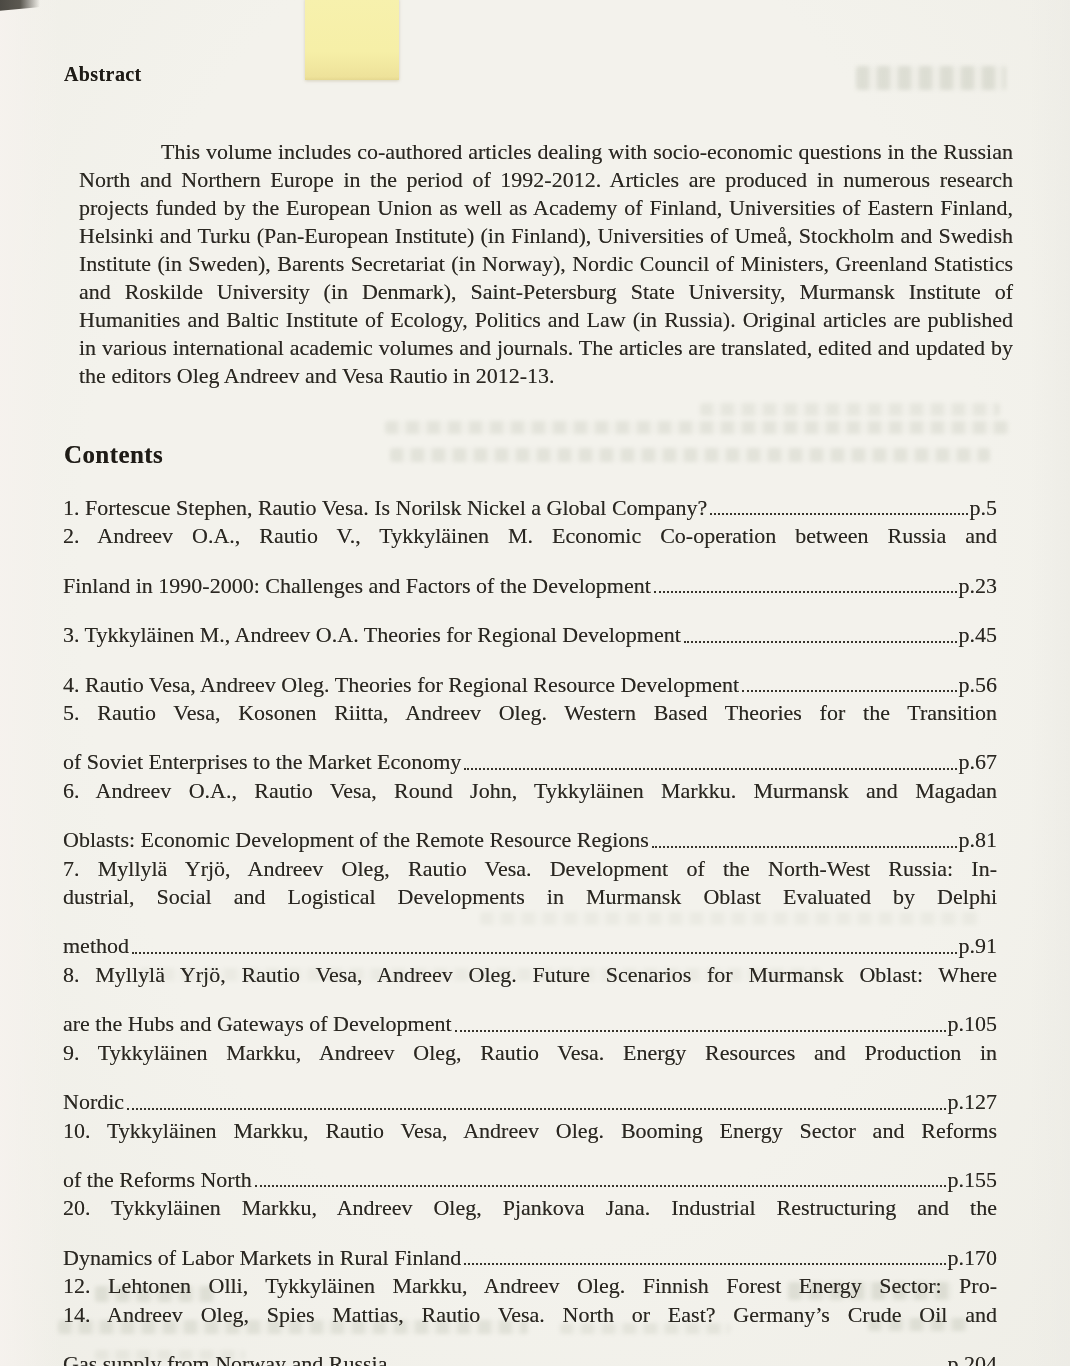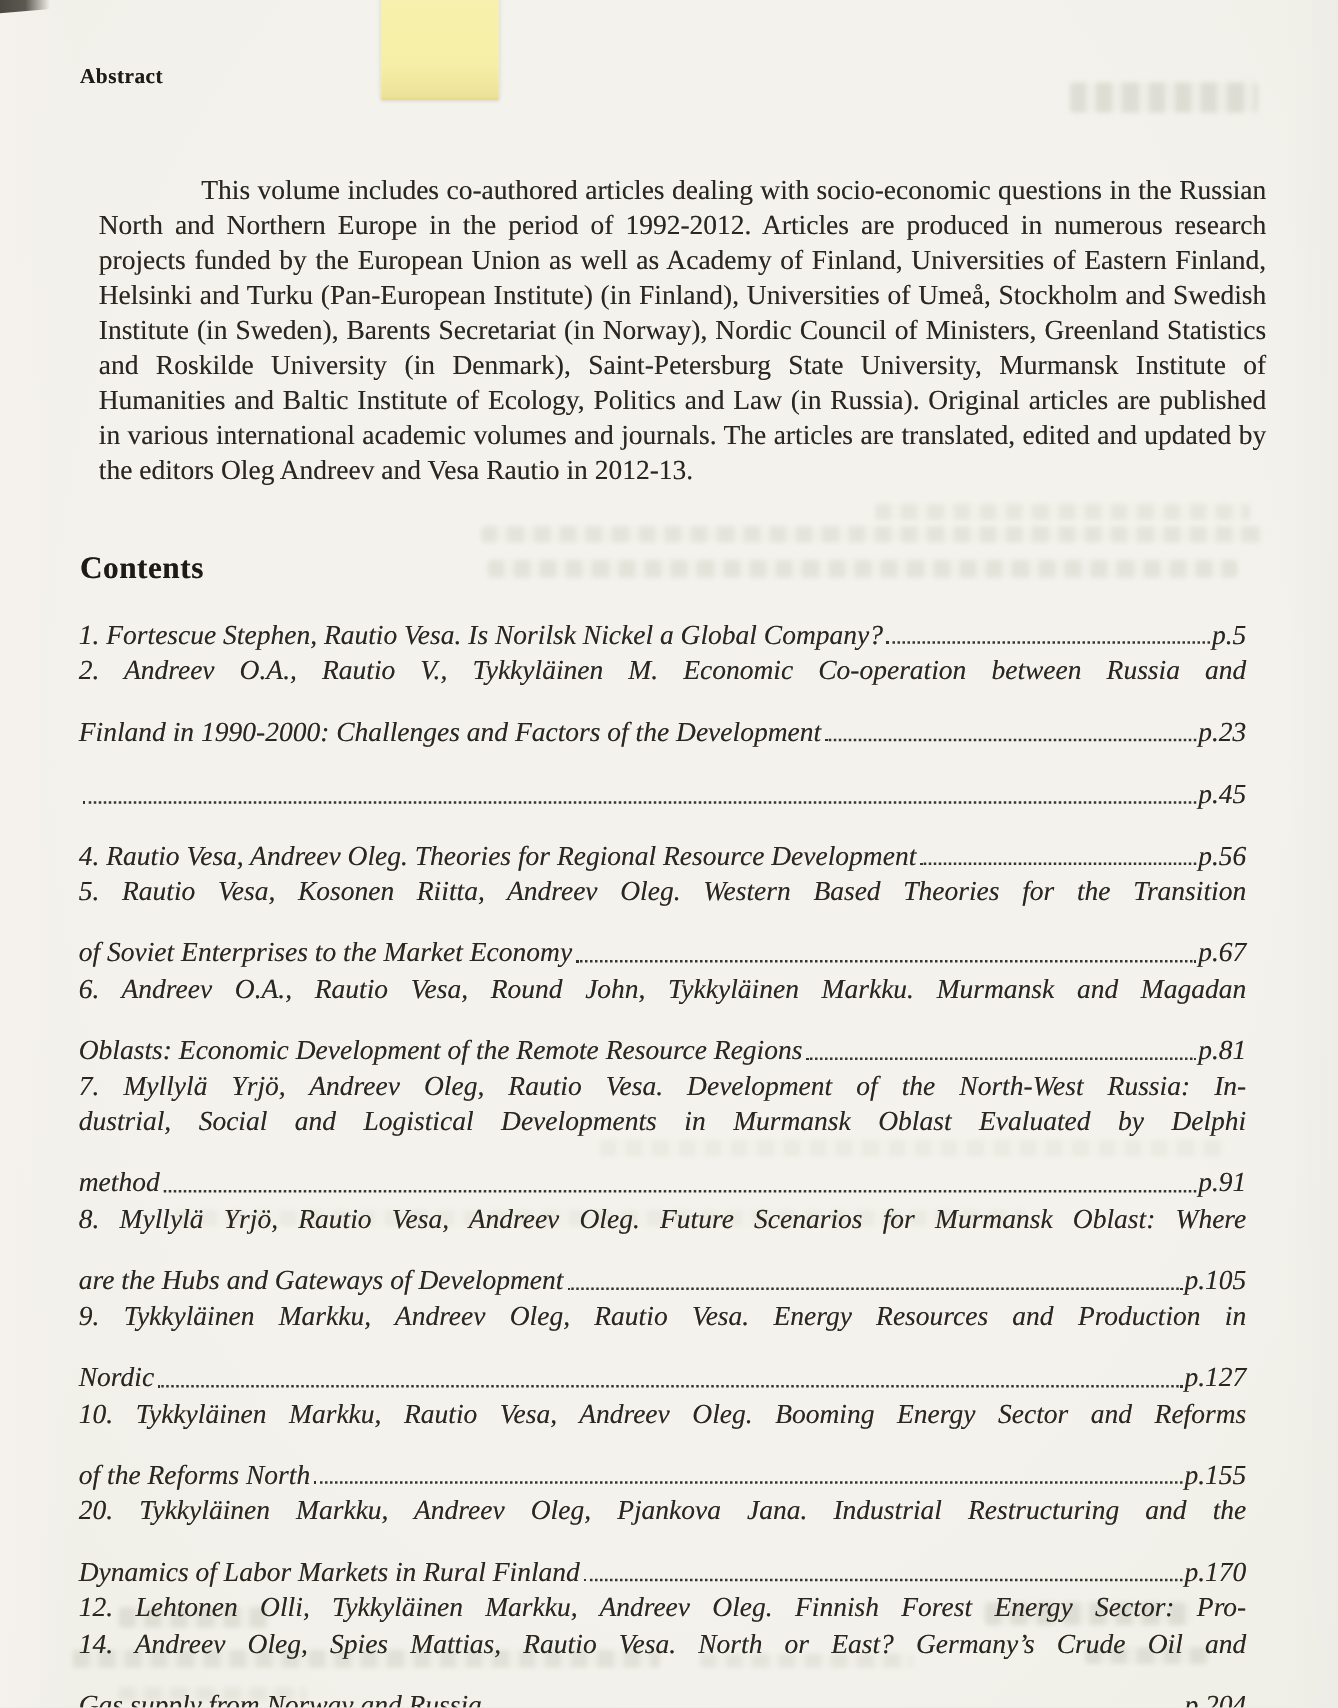--- a/index.html
+++ b/index.html
@@ -33,34 +33,34 @@
   .bleed {
     position: absolute; filter: blur(2px); border-radius: 3px;
     background: repeating-linear-gradient(90deg,
       rgba(128,136,110,.55) 0 13px, rgba(128,136,110,.10) 13px 21px);
   }
   .heading {
     position: absolute; left: 64px; margin: 0;
     font-weight: bold; color: #1e1b16; letter-spacing: .4px;
     text-shadow: 0 0 .5px rgba(30,27,22,.6);
   }
-  #abstract-heading { top: 46px;  font-size: 17px; line-height: 30px; }
+  #abstract-heading { top: 59px;  font-size: 20px; line-height: 30px; }
   #contents-heading { top: 439px; font-size: 25px; line-height: 31px; }
   .abstract-body {
     position: absolute; left: 63px; top: 122px; width: 934px; margin: 16px;
     font-size: 22px; line-height: 28px;
     text-align: justify; text-indent: 82px;
     text-shadow: 0 0 .4px rgba(42,39,33,.5);
   }
   .toc {
     position: absolute; left: 63px; top: 473px; width: 934px;
     font-size: 22px; line-height: 28.4px;
     text-shadow: 0 0 .4px rgba(42,39,33,.5);
   }
-  .tocline { width: 934px; font-style: italic; }
+  .tocline { width: 934px; }
   .tocline.fill {
     text-align: justify; text-align-last: justify; white-space: nowrap;
   }
   .tocline.leaderline { display: flex; align-items: baseline; white-space: nowrap; }
   .tocline .ttext { flex: 0 0 auto; }
   .leader {
     flex: 1 1 auto; min-width: 12px; align-self: flex-end;
     margin: 0 2px 7px 3px;
     border-bottom: 2.5px dotted #37342c;
   }
@@ -99,20 +99,21 @@
         <span class="leader"></span>
         <span class="pagenum">p.5</span>
       </div>
       <div class="tocline fill"><span class="ttext">2. Andreev O.A., Rautio V., Tykkyläinen M. Economic Co-operation between Russia and</span></div>
       <div class="tocline leaderline">
         <span class="ttext">Finland in 1990-2000: Challenges and Factors of the Development</span>
         <span class="leader"></span>
         <span class="pagenum">p.23</span>
       </div>
       <div class="tocline leaderline">
+        <span class="ttext">3. Tykkyläinen M., Andreev O.A. Theories for Regional Development</span>
         <span class="leader"></span>
         <span class="pagenum">p.45</span>
       </div>
       <div class="tocline leaderline">
         <span class="ttext">4. Rautio Vesa, Andreev Oleg. Theories for Regional Resource Development</span>
         <span class="leader"></span>
         <span class="pagenum">p.56</span>
       </div>
       <div class="tocline fill"><span class="ttext">5. Rautio Vesa, Kosonen Riitta, Andreev Oleg. Western Based Theories for the Transition</span></div>
       <div class="tocline leaderline">

